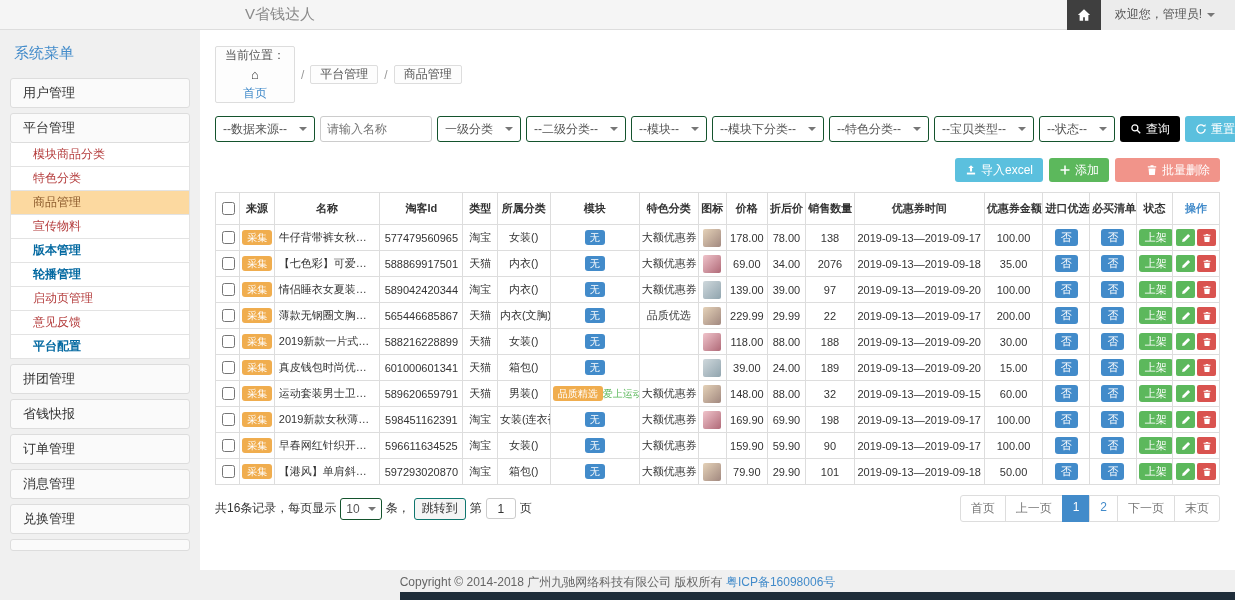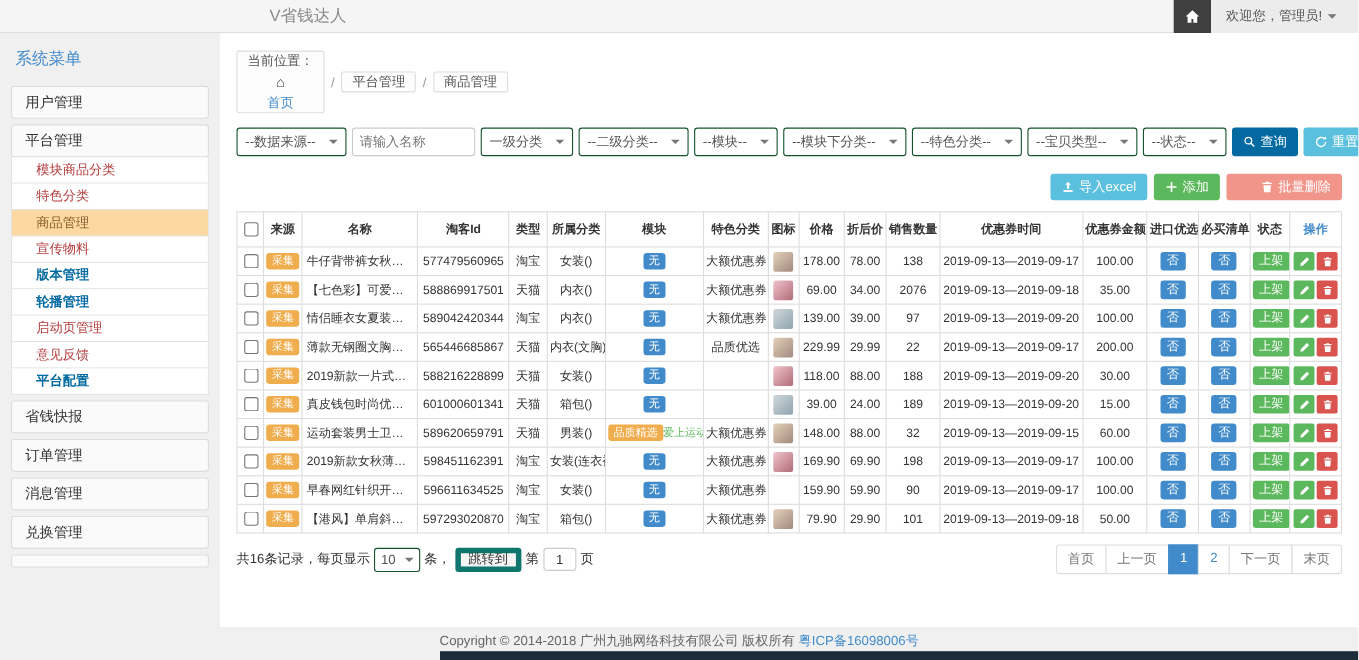--- a/index.html
+++ b/index.html
@@ -47,21 +47,21 @@
 
   
   .filter-bar { display:flex; align-items:center; gap:5px; margin-top:13px; flex-wrap:nowrap; }
   .fgroup { display:flex; align-items:center; gap:5px; }
   .sel { display:inline-flex; align-items:center; height:26px; border:1px solid #14532d; border-radius:3px;
          background:#fff; padding:0 7px; font-size:12px; color:#555; cursor:pointer; white-space:nowrap; }
   .sel span { margin-right:12px; }
   .txt { height:26px; border:1px solid #ccc; border-radius:3px; padding:0 6px; font-size:12px; color:#333; width:112px; }
   .btn { display:inline-flex; align-items:center; gap:4px; height:26px; padding:0 10px; border:none;
          border-radius:3px; color:#fff; font-size:12px; cursor:pointer; white-space:nowrap; }
-  .btn-primary { background:#0369a1; }
+  .btn-primary { background:#000000; }
   .btn-info { background:#5bc0de; }
   .btn-success { background:#5cb85c; }
   .btn-danger-light { background:#f1948a;padding-left:31px; }
 
   
   .action-bar { display:flex; justify-content:flex-end; gap:6px; margin-top:16px; }
   .action-bar .btn { height:24px; }
 
   
   .grid { width:100%; border-collapse:collapse; table-layout:fixed; margin-top:10px; font-size:11px; }
@@ -94,21 +94,21 @@
   tr:nth-child(3n+2) .thumb { background:linear-gradient(135deg,#f0c4cb,#b06a78); }
   .op { display:inline-flex; align-items:center; justify-content:center; width:19px; height:17px;
         border-radius:2px; margin:0 1px; cursor:pointer; vertical-align:middle; }
   .op-edit { background:#5cb85c; } .op-del { background:#d9534f; }
 
   
   .pager { display:flex; justify-content:space-between; align-items:center; margin-top:10px; font-size:12px; }
   .pager-left { display:flex; align-items:center; gap:4px; }
   .sel.small { height:22px; padding:0 5px; } .sel.small span { margin-right:8px; }
   .btn-default { display:inline-flex; align-items:center; height:22px; padding:0 7px; background:#f5f5f5;
-                 border:5px solid #0f766e; border-radius:3px; color:#333; font-size:12px; cursor:pointer; }
+                 border:1px solid #0f766e; border-radius:3px; color:#333; font-size:12px; cursor:pointer; }
   .txt.jump { width:30px; height:21px; text-align:center; padding:0 2px; }
   .pager-right { display:flex; }
   .page-btn { border:1px solid #ddd; background:#fff; padding:4px 10px; margin-left:-1px; font-size:12px;
               color:#428bca; text-decoration:none; cursor:pointer; }
   .page-btn:first-child { border-radius:3px 0 0 3px; margin-left:0; }
   .page-btn:last-child { border-radius:0 3px 3px 0; }
   .page-btn.muted { color:#777; }
   .page-btn.active { background:#428bca; border-color:#428bca; color:#fff; }
 
   
@@ -144,20 +144,21 @@
         <a class="menu-top">平台管理</a>
         <a class="menu-sub">模块商品分类</a>
         <a class="menu-sub">特色分类</a>
         <a class="menu-sub active">商品管理</a>
         <a class="menu-sub">宣传物料</a>
         <a class="menu-sub blue">版本管理</a>
         <a class="menu-sub blue">轮播管理</a>
         <a class="menu-sub">启动页管理</a>
         <a class="menu-sub">意见反馈</a>
         <a class="menu-sub blue">平台配置</a>
+        <a class="menu-top">拼团管理</a>
         <a class="menu-top">省钱快报</a>
         <a class="menu-top">订单管理</a>
         <a class="menu-top">消息管理</a>
         <a class="menu-top">兑换管理</a>
         <a class="menu-top partial"></a>
       </nav>
   </aside>
 
   <main class="main">
 

